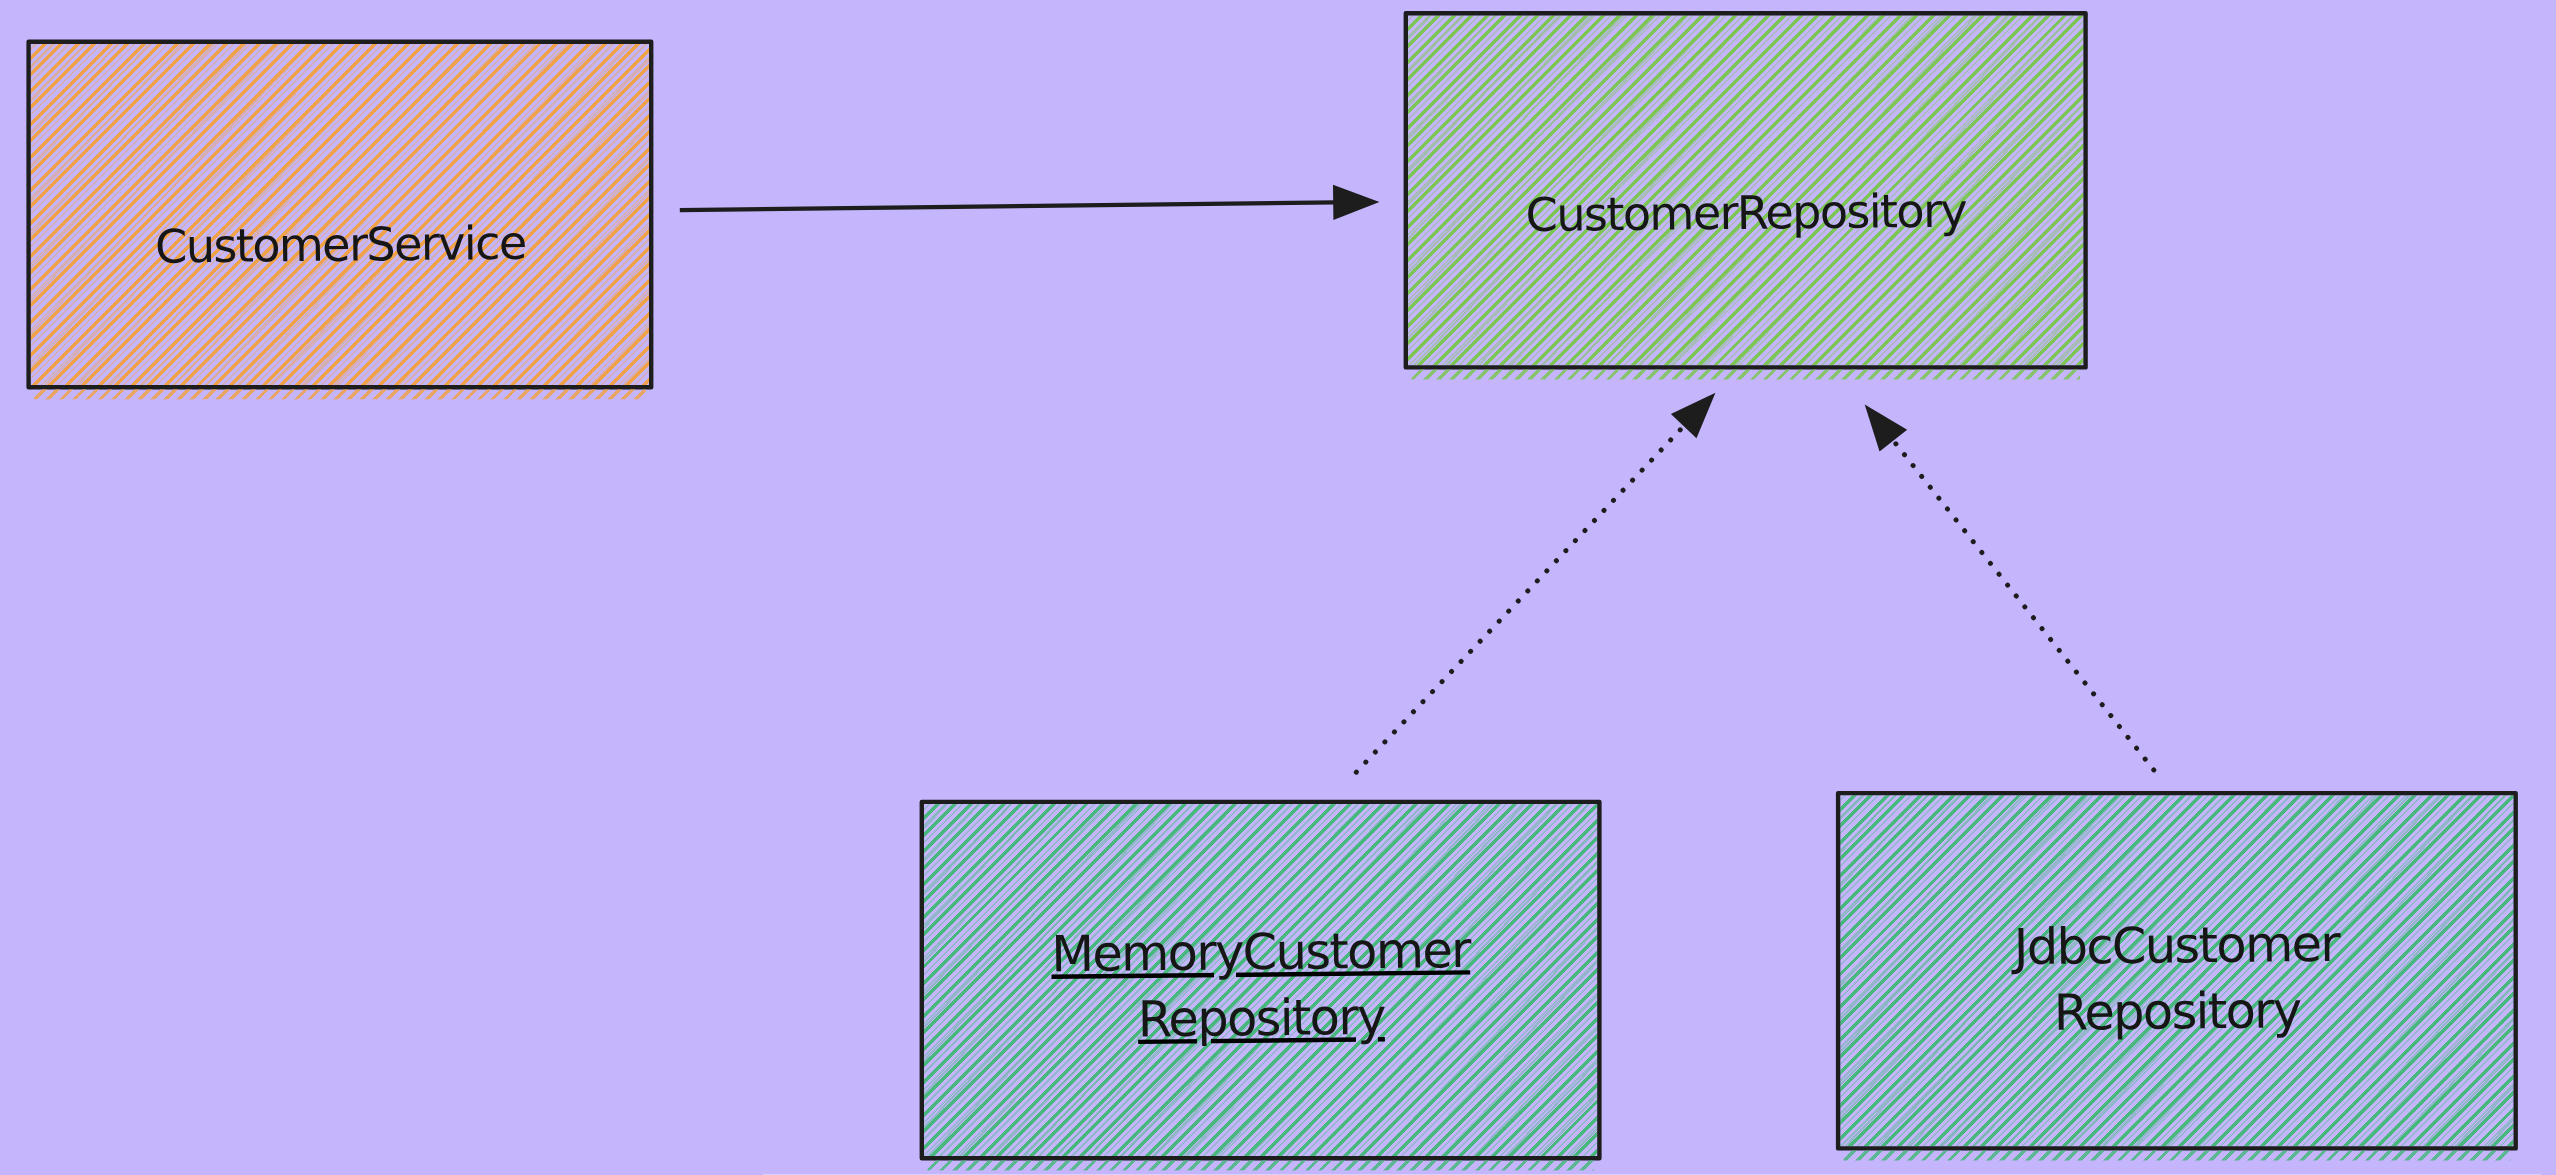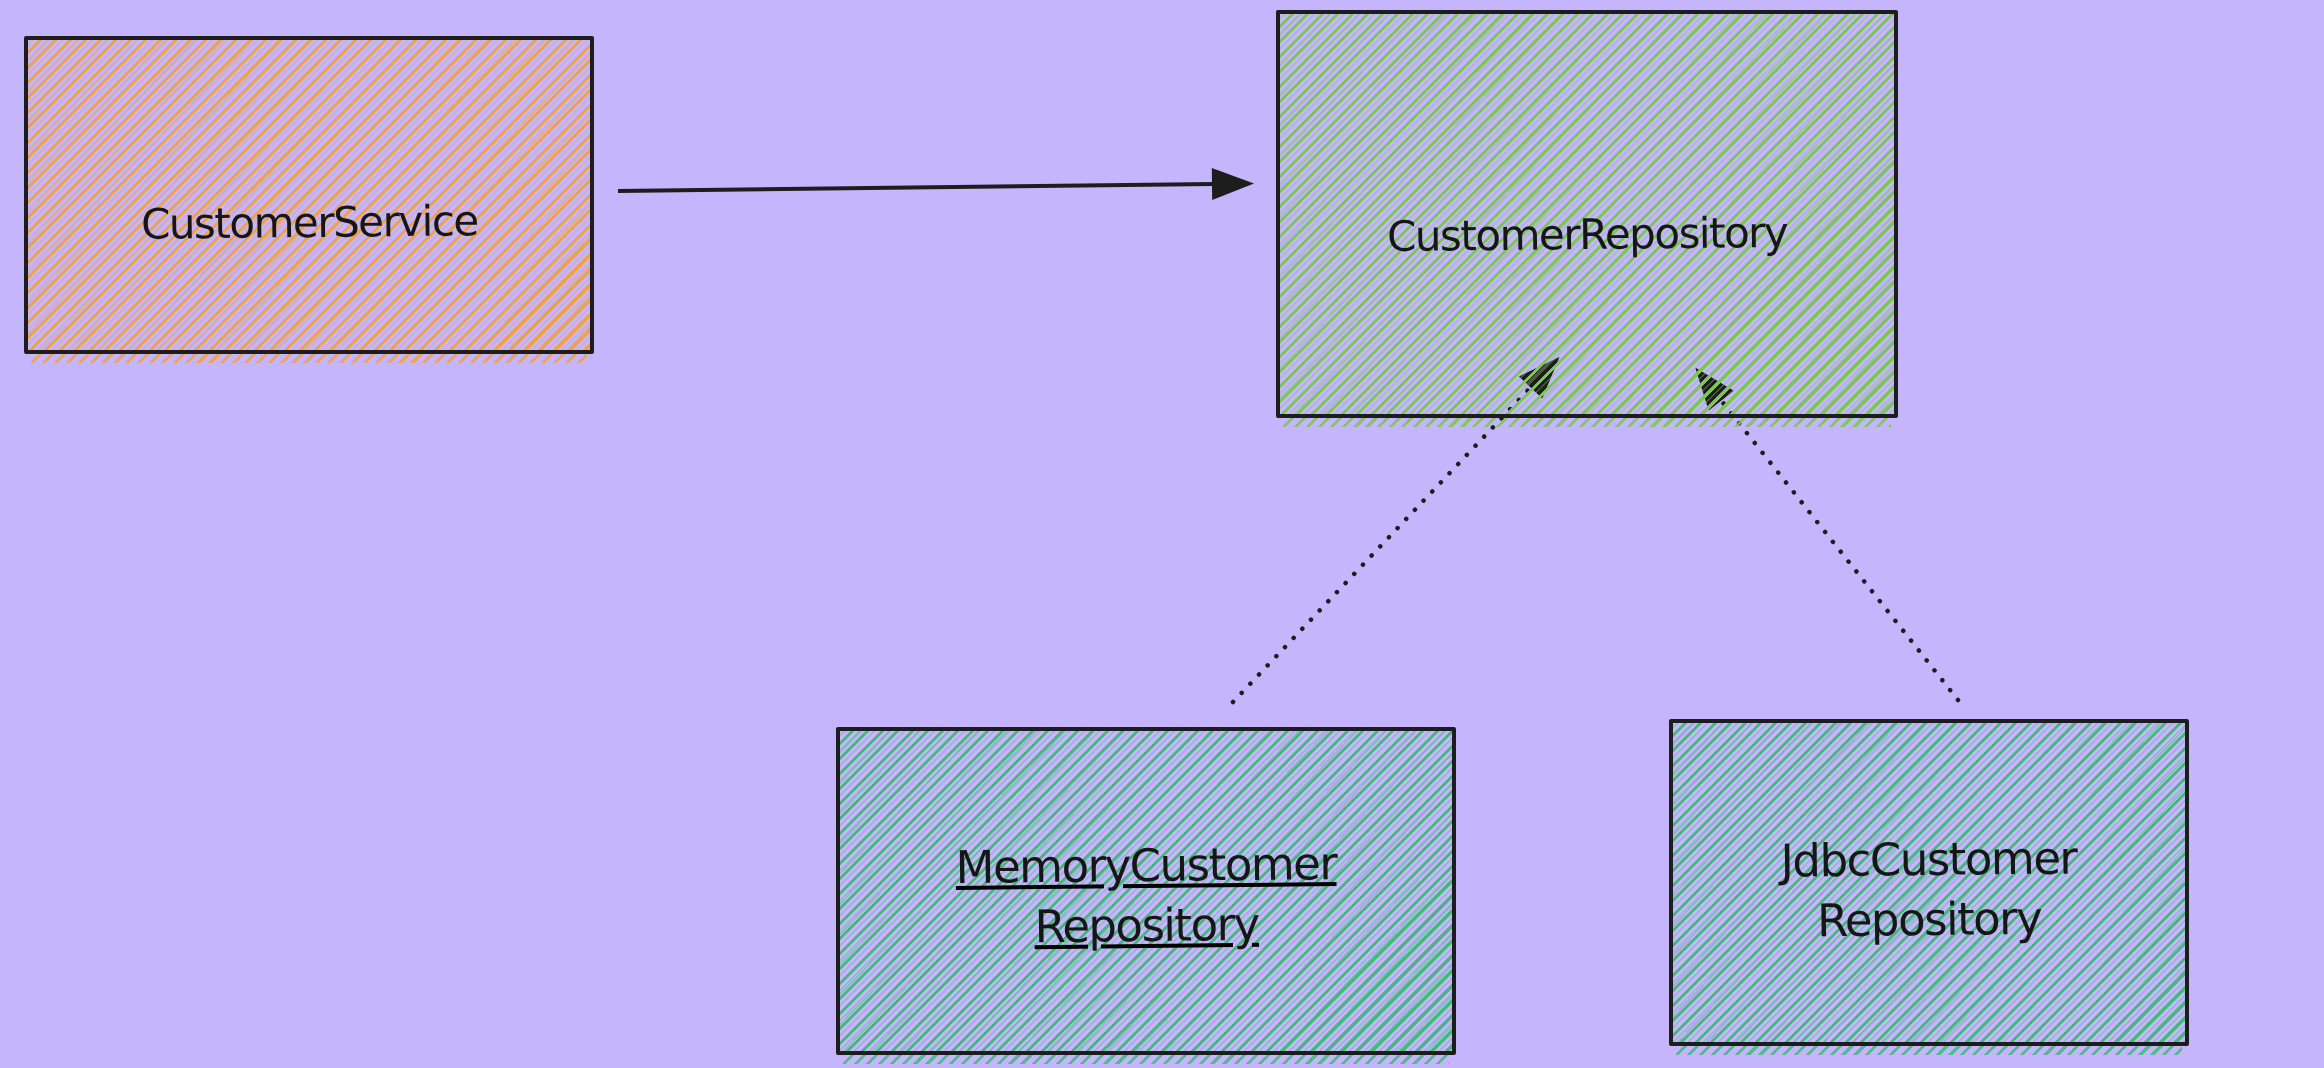--- a/index.html
+++ b/index.html
@@ -53,34 +53,34 @@
 
   .node--service {
     --hatch: #efa24a;
     --hatch-faint: rgba(239, 162, 74, 0.40);
     left: 24px; top: 36px; width: 570px; height: 318px;
     padding-top: 56px;
   }
   .node--repository {
     --hatch: #7dc556;
     --hatch-faint: rgba(125, 197, 86, 0.40);
-    left: 1276px; top: 10px; width: 622px; height: 408px;
+    left: 1276px; top: 10px; width: 622px; height: 326px;
     padding-top: 42px;
   }
   .node--memory {
     --hatch: #49b87e;
     --hatch-faint: rgba(73, 184, 126, 0.40);
     left: 836px; top: 727px; width: 620px; height: 328px;
     padding-top: 10px;
     text-decoration: underline;
   }
   .node--jdbc {
     --hatch: #49b87e;
     --hatch-faint: rgba(73, 184, 126, 0.40);
-    left: 1669px; top: 719px; width: 520px; height: 327px;
+    left: 1669px; top: 719px; width: 620px; height: 327px;
     padding-top: 14px;
   }
 
   .node-label {
     color: #161616;
     font-size: 42px;
     letter-spacing: -1.5px;
     text-align: center;
     line-height: 60px;
     transform: rotate(-0.6deg);

